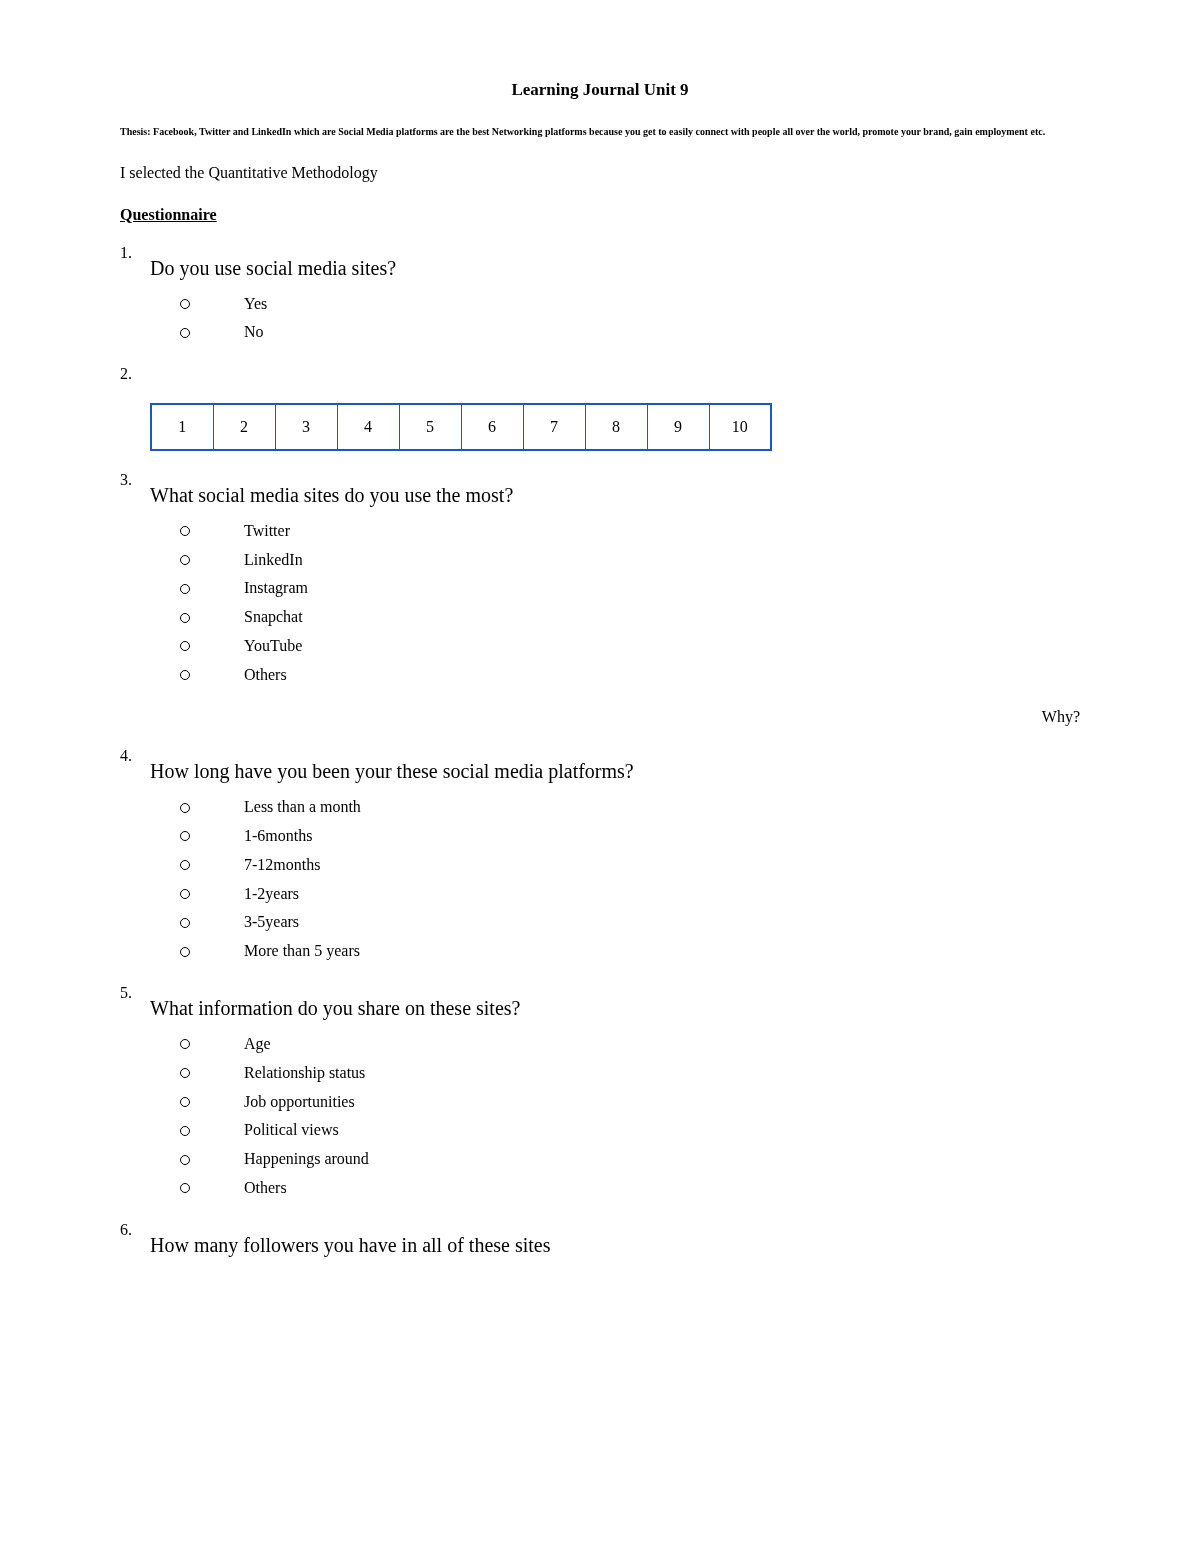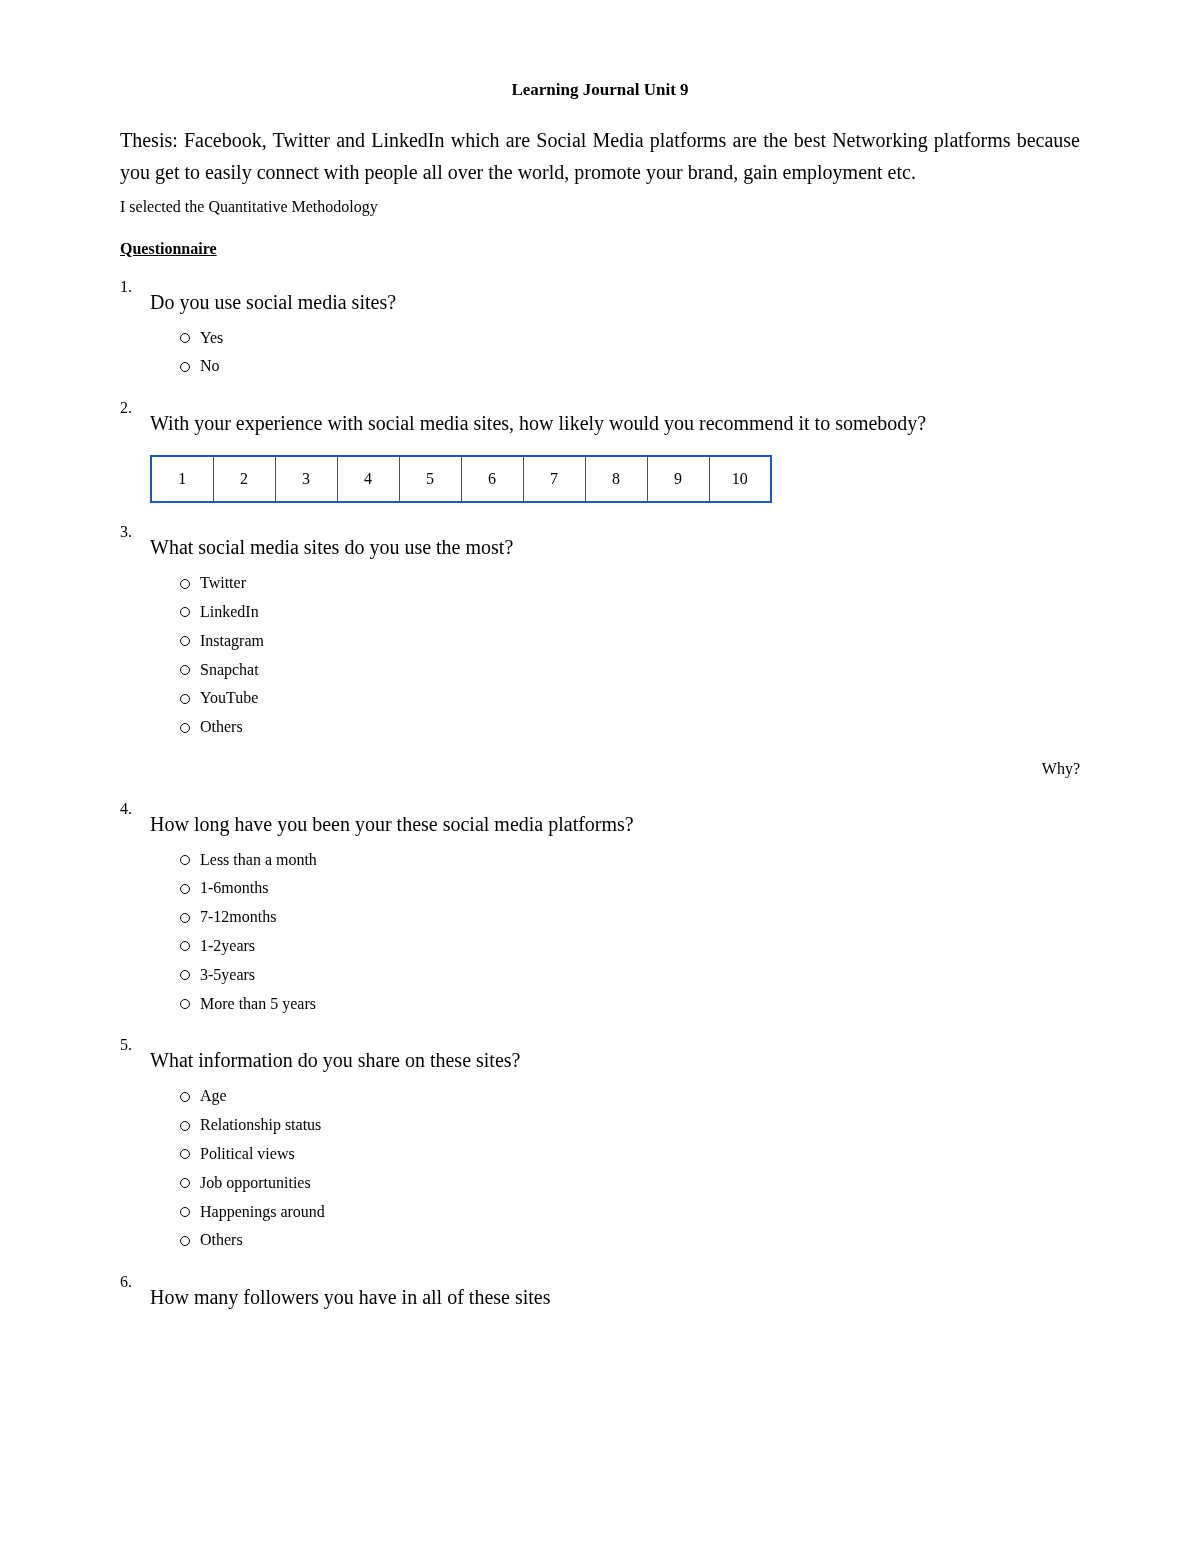--- a/index.html
+++ b/index.html
@@ -19,24 +19,24 @@
     }
 
     .page-title {
       text-align: center;
       font-weight: bold;
       font-size: 17px;
       margin-bottom: 24px;
     }
 
     .thesis {
-      font-weight: normal;
-      font-size: 20px;
+      font-weight: bold;
+      font-size: 10px;
       text-align: justify;
-      margin-bottom: 6px;
+      margin-bottom: 20px;
       line-height: 1.6;
     }
 
     .methodology-text {
       font-size: 16px;
       margin-bottom: 20px;
       line-height: 1.6;
     }
 
     .questionnaire-heading {
@@ -78,20 +78,21 @@
       list-style: none;
       padding-left: 60px;
       margin-top: 4px;
     }
 
     .options-list li {
       font-size: 16px;
       line-height: 1.8;
       display: flex;
       align-items: center;
+      gap: 44px;
     }
 
     .bullet-circle {
       display: inline-block;
       width: 10px;
       height: 10px;
       border: 1.5px solid #000;
       border-radius: 50%;
       margin-right: 10px;
       flex-shrink: 0;
@@ -149,21 +150,20 @@
       <li>
         <span class="bullet-circle"></span>
         <span>No</span>
       </li>
     </ul>
   </li>
 
   <li class="question-item">
     <div class="question-row">
       <span class="question-number">2.</span>
-      <span class="question-text">With your experience with social media sites, how likely would you recommend it to somebody?</span>
     </div>
 
     <div class="rating-table-container">
       <table class="rating-table">
         <tbody>
           <tr>
             <td>1</td>
             <td>2</td>
             <td>3</td>
             <td>4</td>
@@ -260,25 +260,25 @@
       <li>
         <span class="bullet-circle"></span>
         <span>Age</span>
       </li>
       <li>
         <span class="bullet-circle"></span>
         <span>Relationship status</span>
       </li>
       <li>
         <span class="bullet-circle"></span>
+        <span>Job opportunities</span>
+      </li>
+      <li>
+        <span class="bullet-circle"></span>
         <span>Political views</span>
-      </li>
-      <li>
-        <span class="bullet-circle"></span>
-        <span>Job opportunities</span>
       </li>
       <li>
         <span class="bullet-circle"></span>
         <span>Happenings around</span>
       </li>
       <li>
         <span class="bullet-circle"></span>
         <span>Others</span>
       </li>
     </ul>

